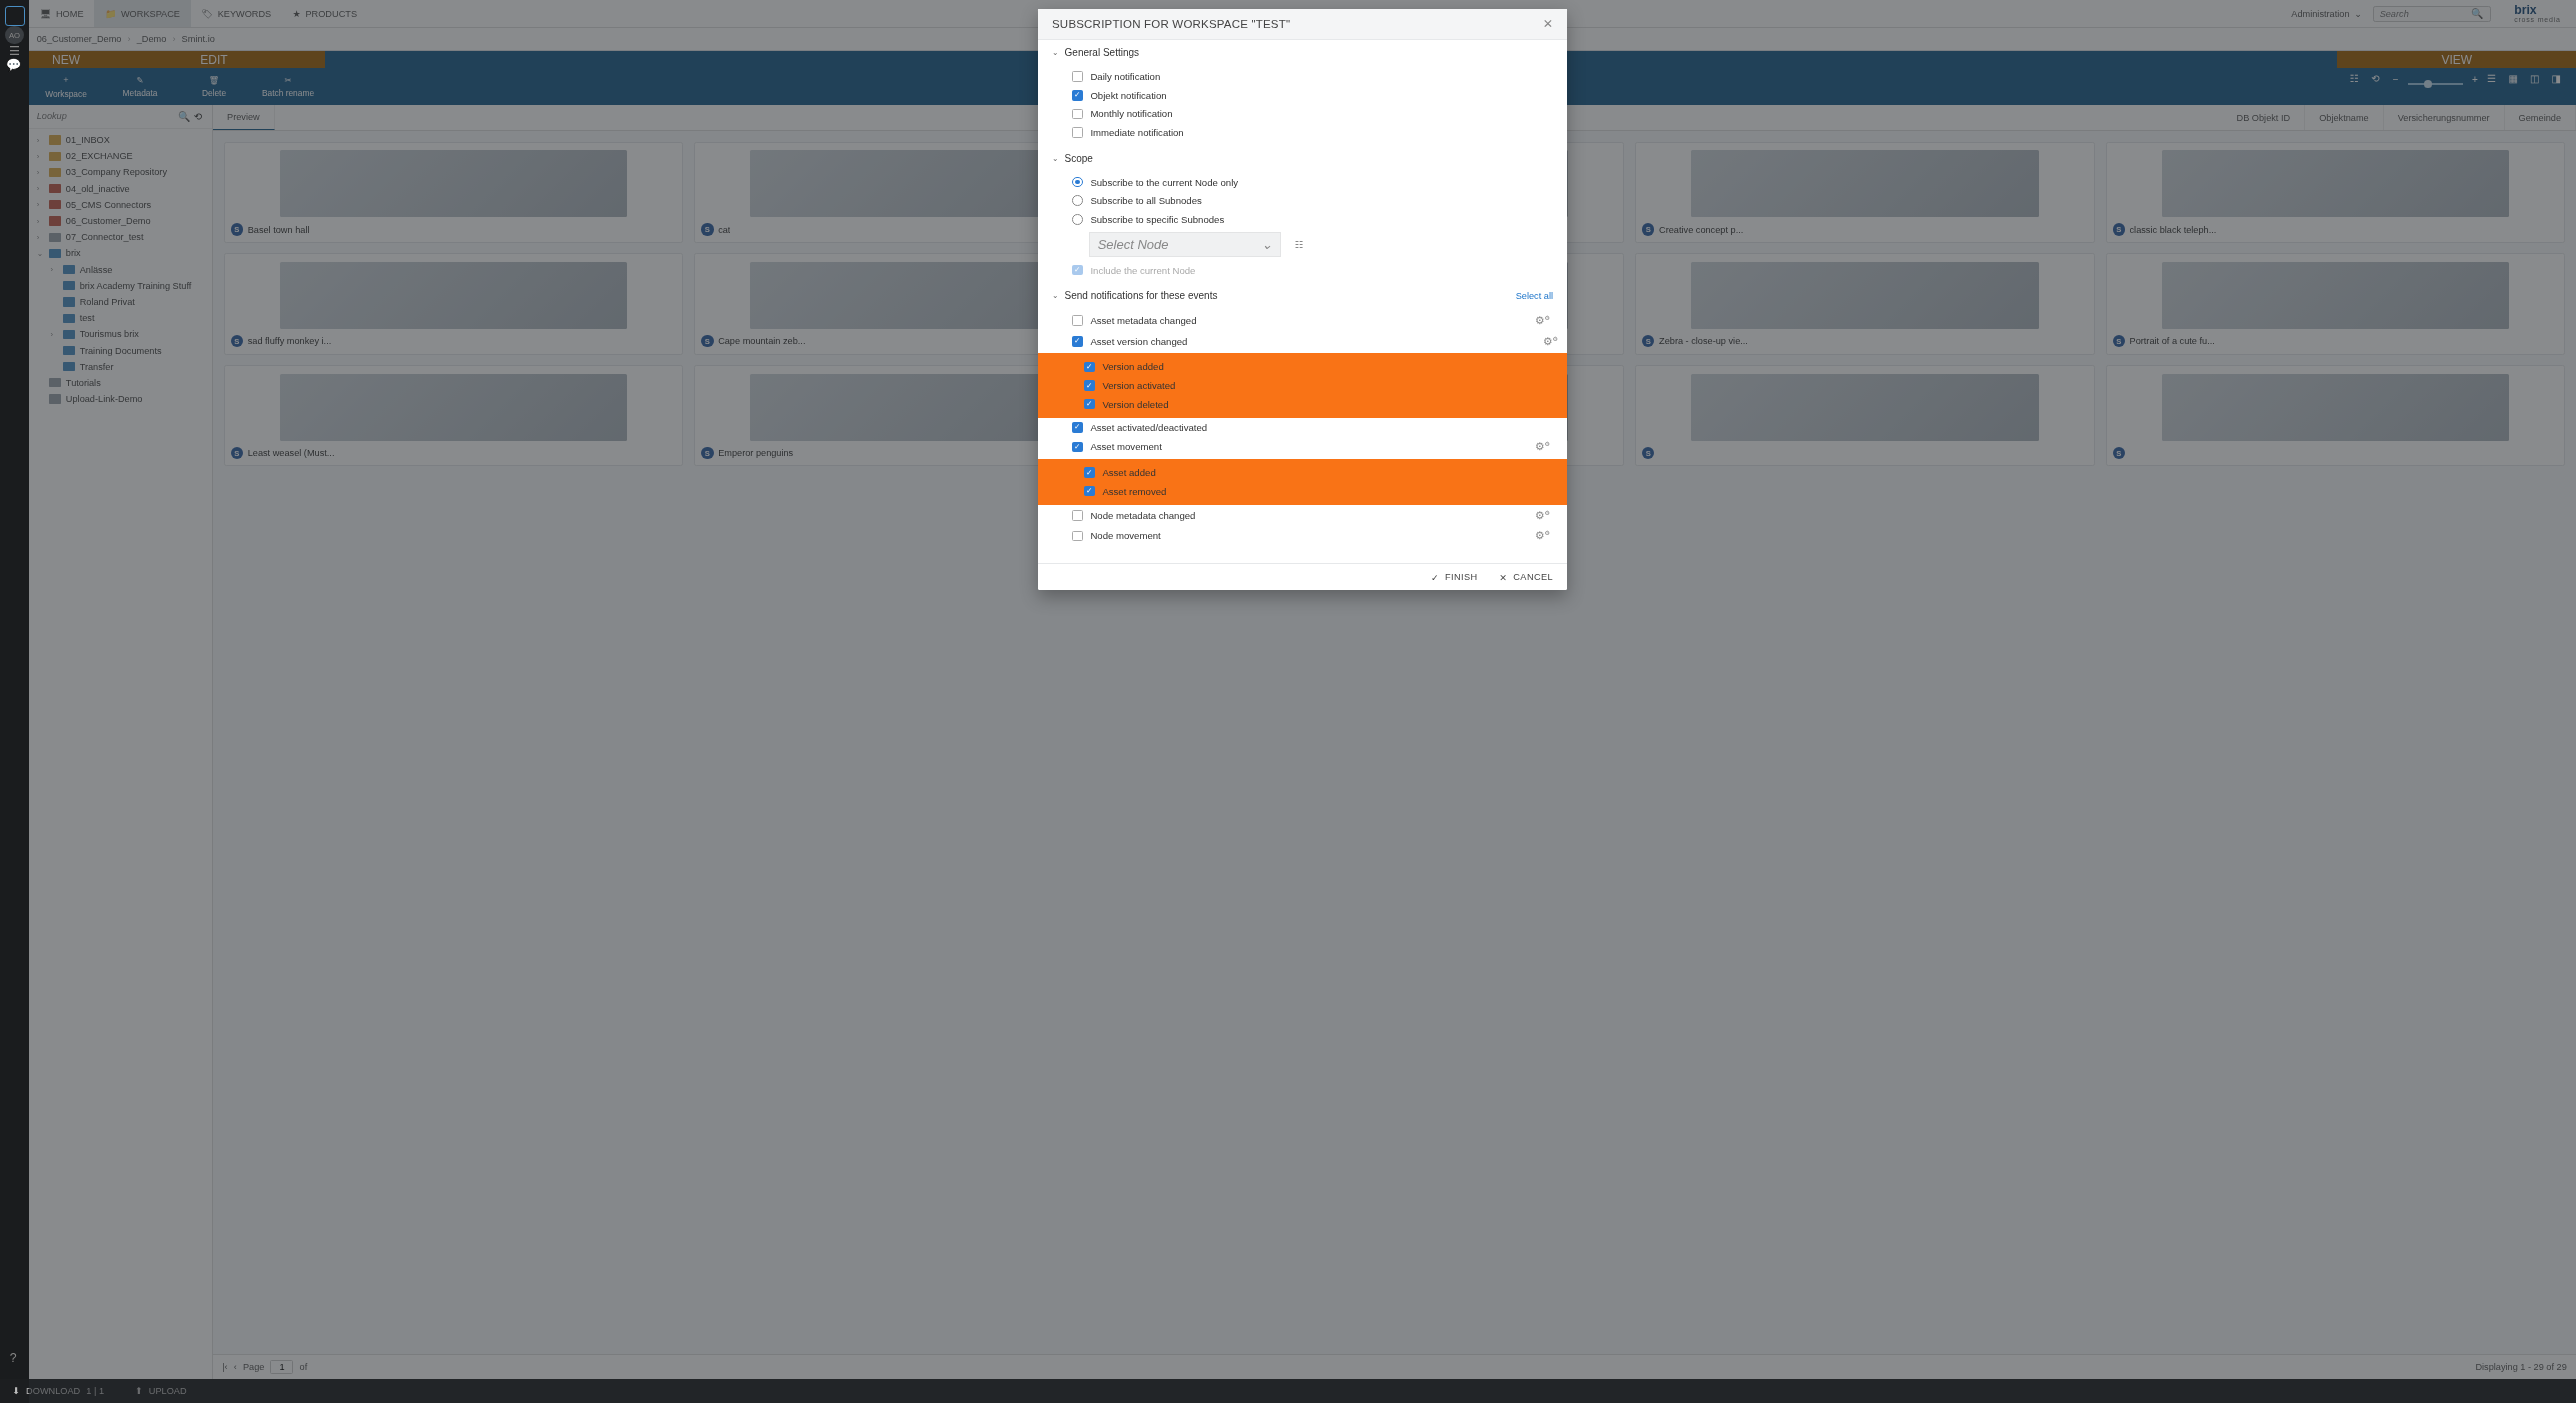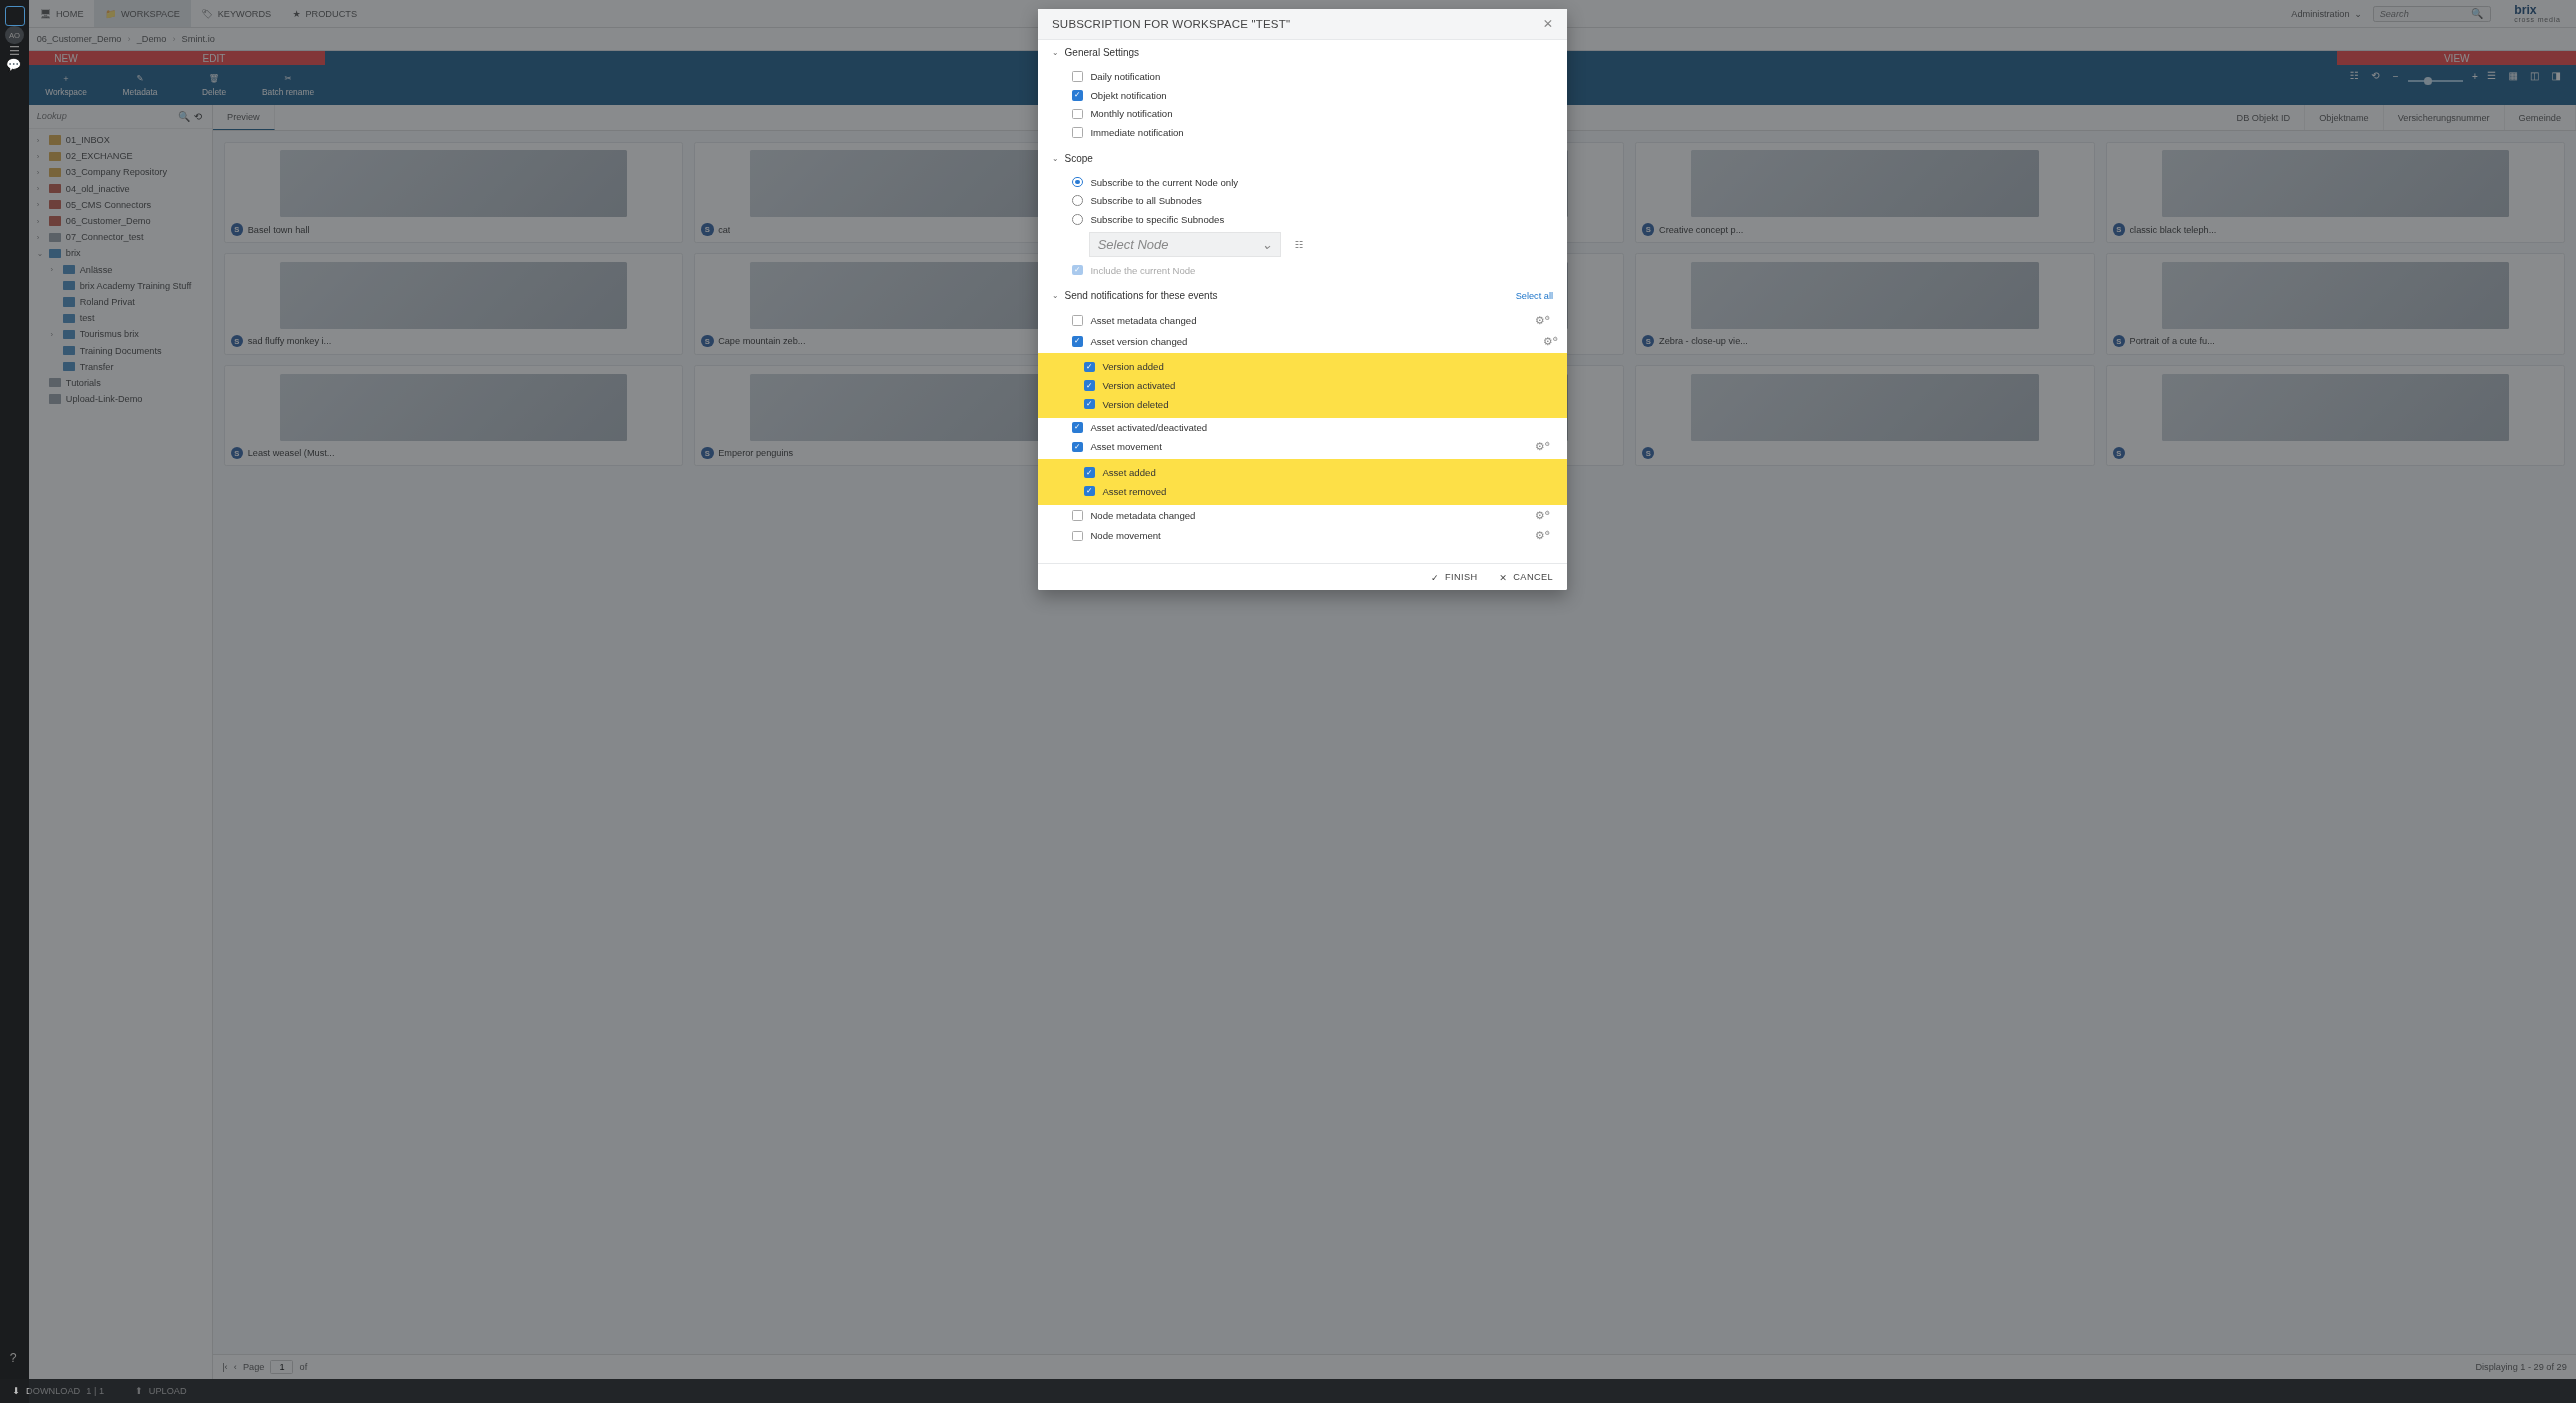--- a/index.html
+++ b/index.html
@@ -27,21 +27,21 @@
 .brand { padding: 0 15.3px; font-weight: bold; color: #1a4b7a; font-size: 12.3px; display:flex; flex-direction:column; align-items:flex-start; line-height:1; }
 .brand .sub { font-size: 7px; font-weight: normal; color: #666; letter-spacing: 0.8px; }
 
 
 .breadcrumb { height: 23px; background: #fff; border-bottom: 0.8px solid #e0e3e6; display: flex; align-items: center; padding: 0 7.7px; font-size: 9.2px; color: #555; gap: 6.1px; }
 .breadcrumb .sep { color: #aaa; }
 
 
 .ribbon { height: 54px; background: #1a5b8a; color: #fff; display: flex; }
 .ribbon-group { display: flex; flex-direction: column; }
-.ribbon-group .gtitle { text-align: center; font-size: 10px; padding: 1.5px 0; background: #ef4444; }
+.ribbon-group .gtitle { text-align: center; font-size: 12px; padding: 1.5px 0; background: #a16207; }
 .ribbon-group .gitems { display: flex; flex: 1; }
 .ribbon-btn { display: flex; flex-direction: column; align-items: center; justify-content: center; gap: 3.1px; width: 74px; font-size: 8.4px; cursor: pointer; }
 .ribbon .spacer { flex: 1; }
 .ribbon .view-icons { display: flex; align-items: flex-end; gap: 9.2px; padding: 4.6px 12.3px; }
 .ribbon .view-icons .ic { width: 12.3px; height: 12.3px; fill: #cfe4f3; }
 .ribbon .slider { width: 55px; height: 1.5px; background: #9cc5e3; position: relative; }
 .ribbon .slider::before { content:''; position:absolute; left:30%; top:-3.1px; width:7.7px; height:7.7px; background:#cfe4f3; border-radius:50%; }
 
 
 .wsbody { flex: 1; display: flex; overflow: hidden; }
@@ -98,21 +98,21 @@
 .frow.disabled { color:#aaa; }
 .frow .cog { margin-left:auto; color:#888; font-size:10.7px; display:flex; gap:0; }
 .cbx { width:10.7px; height:10.7px; border:0.8px solid #aaa; border-radius:1.5px; display:inline-flex; align-items:center; justify-content:center; background:#fff; flex-shrink:0; }
 .cbx.checked { background:#2a7bd4; border-color:#2a7bd4; }
 .cbx.checked::after { content:'✓'; color:#fff; font-size:7.7px; line-height:1; }
 .rdo { width:10.7px; height:10.7px; border:0.8px solid #888; border-radius:50%; display:inline-flex; align-items:center; justify-content:center; flex-shrink:0; }
 .rdo.sel::after { content:''; width:4.6px; height:4.6px; background:#2a7bd4; border-radius:50%; }
 .rdo.sel { border-color:#2a7bd4; }
 .selectbox { margin-left:17px; width: 192px; background:#f0f1f2; border:0.8px solid #e3e4e5; padding:3.8px 7.7px; font-size:13px; font-style:italic; color:#888; display:flex; align-items:center; }
 .selectbox .dd { margin-left:auto; }
-.subblock { background:#fde047; padding: 4.6px 0; margin-top:1.5px; }
+.subblock { background:#f97316; padding: 4.6px 0; margin-top:1.5px; }
 .mfoot { border-top:0.8px solid #e6e8ea; padding: 7.7px 14px; display:flex; justify-content:flex-end; gap:21.5px; }
 .mbtn { display:flex; align-items:center; gap:6.1px; font-size:9.2px; color:#444; cursor:pointer; letter-spacing:0.4px; }
 
 </style>
 </head>
 <body>
 
 <div class="app">
   <div class="rail">
     <div class="logo"></div>

